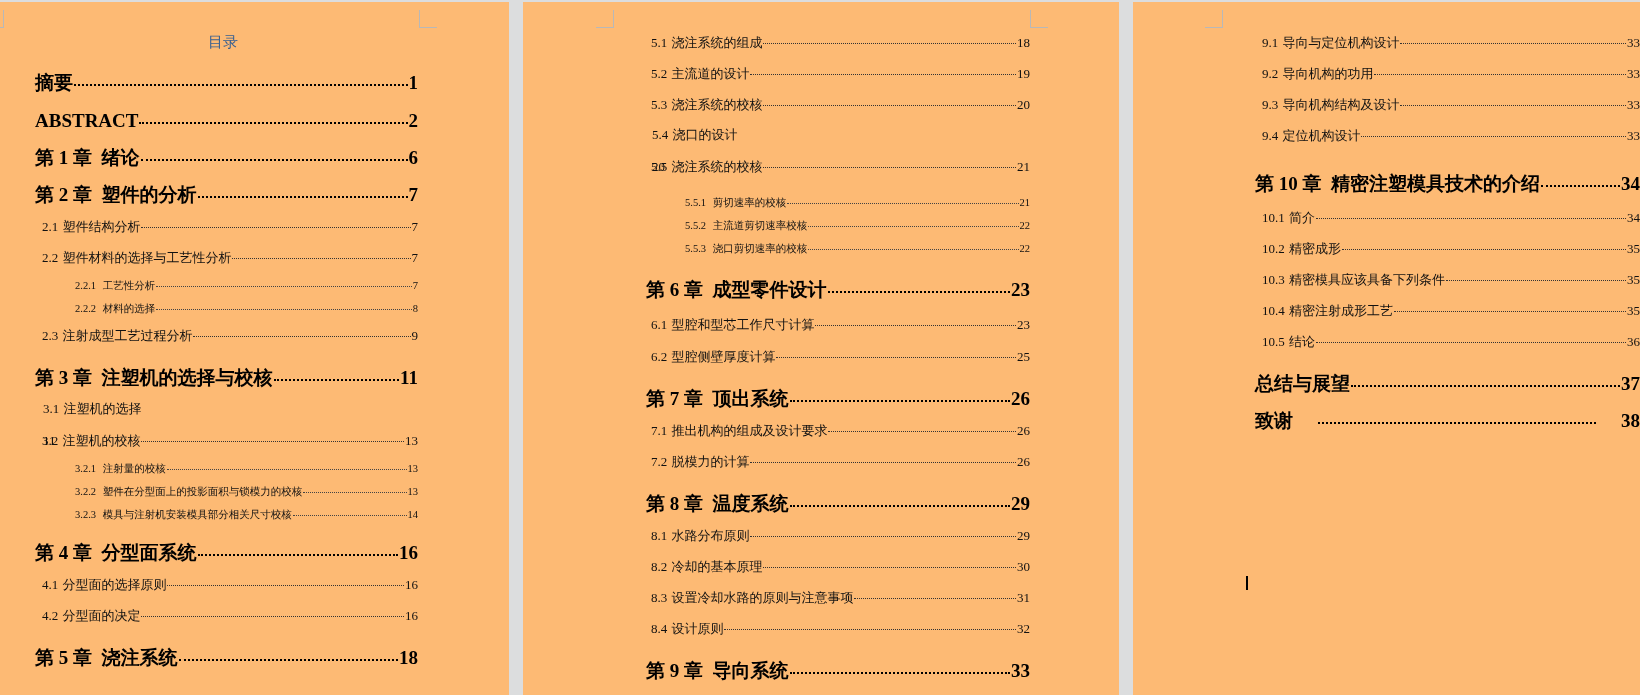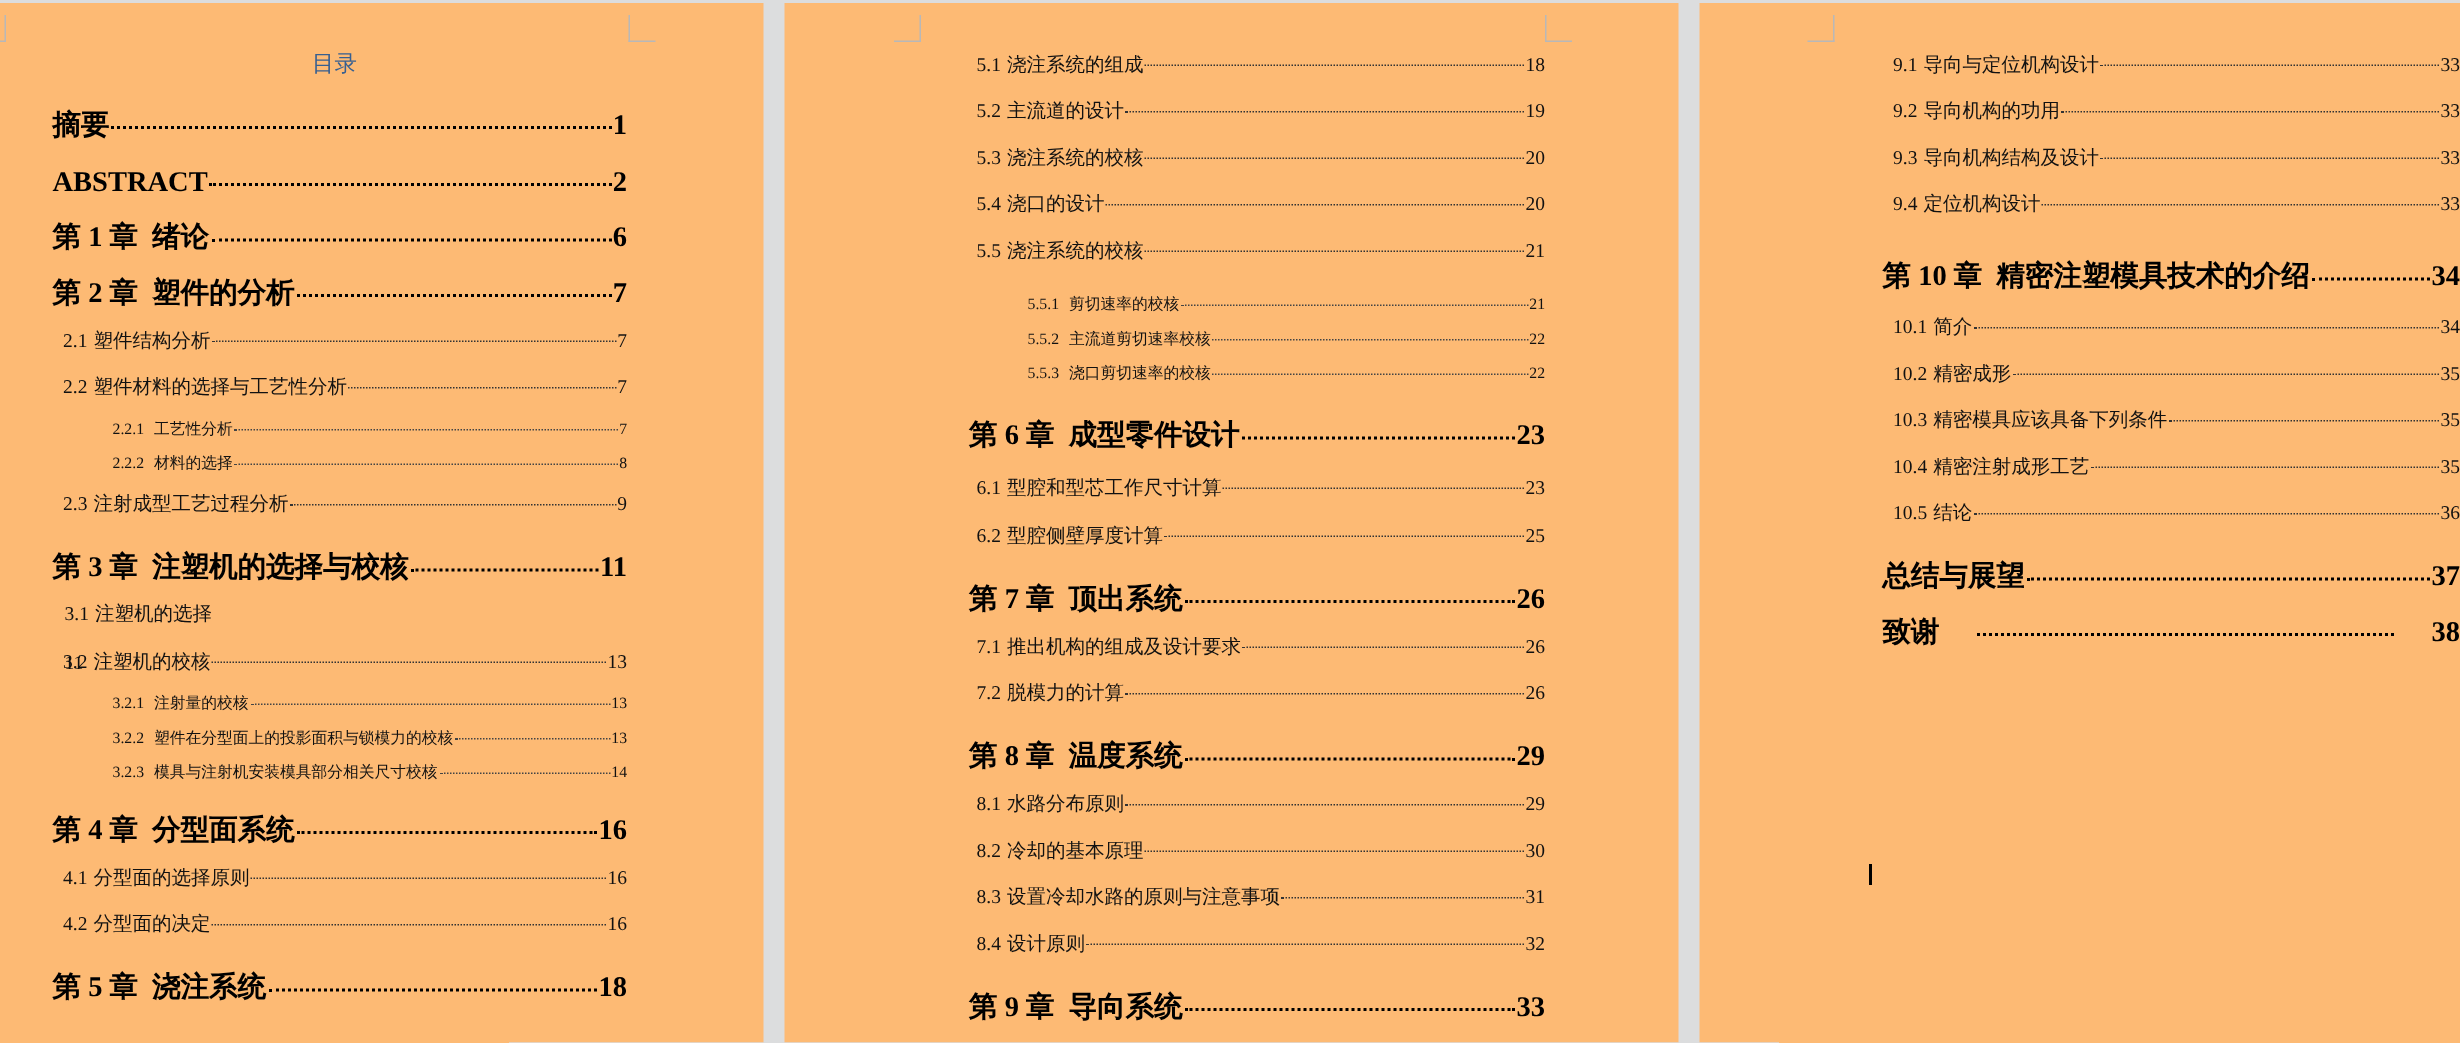--- a/index.html
+++ b/index.html
@@ -231,21 +231,21 @@
         <div class="toc-entry lvl2" style="top: 62px; left: 128px; width: 379px;">
           <span class="label"><span class="num">5.2</span>&nbsp;<span>主流道的设计</span></span>
           <span class="leader"></span>
           <span class="pnum">19</span>
         </div>
         <div class="toc-entry lvl2" style="top: 93px; left: 128px; width: 379px;">
           <span class="label"><span class="num">5.3</span>&nbsp;<span>浇注系统的校核</span></span>
           <span class="leader"></span>
           <span class="pnum">20</span>
         </div>
-        <div class="toc-entry lvl2" style="top: 124px; left: 128px; width: 379px;">
+        <div class="toc-entry lvl2" style="top: 124px; left: 128px; width: 379px; flex-direction: column;">
           <span class="label"><span class="num">5.4</span>&nbsp;<span>浇口的设计</span></span>
           <span class="leader"></span>
           <span class="pnum">20</span>
         </div>
         <div class="toc-entry lvl2" style="top: 155px; left: 128px; width: 379px;">
           <span class="label"><span class="num">5.5</span>&nbsp;<span>浇注系统的校核</span></span>
           <span class="leader"></span>
           <span class="pnum">21</span>
         </div>
         <div class="toc-entry lvl3" style="top: 192px; left: 162px; width: 345px;">

